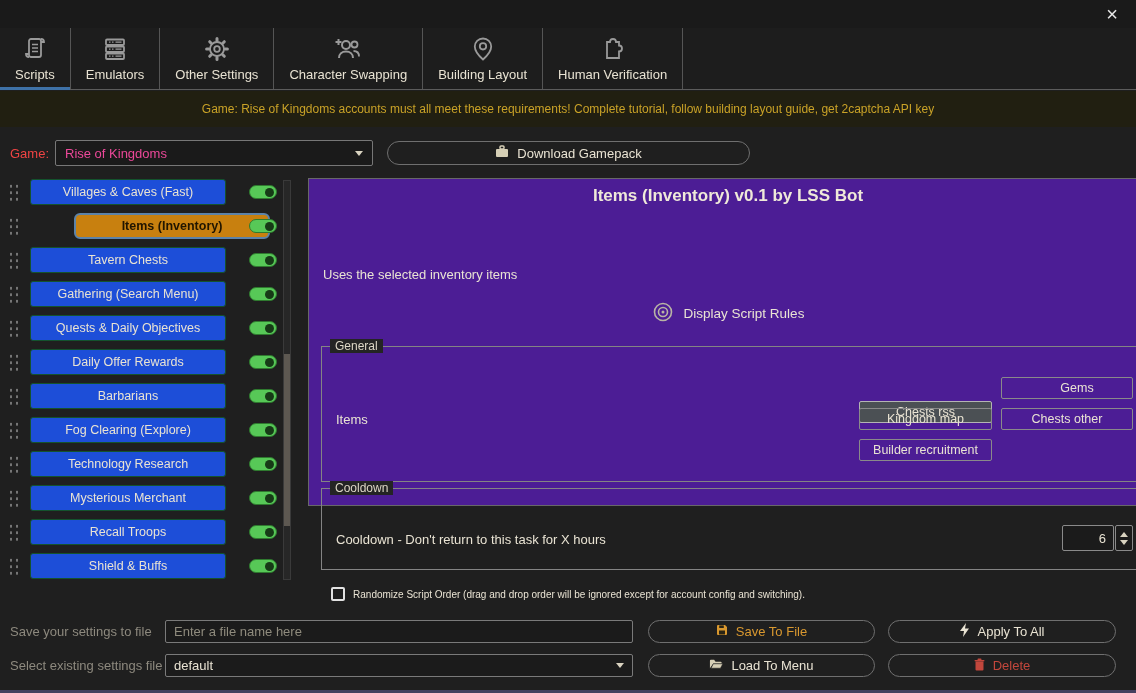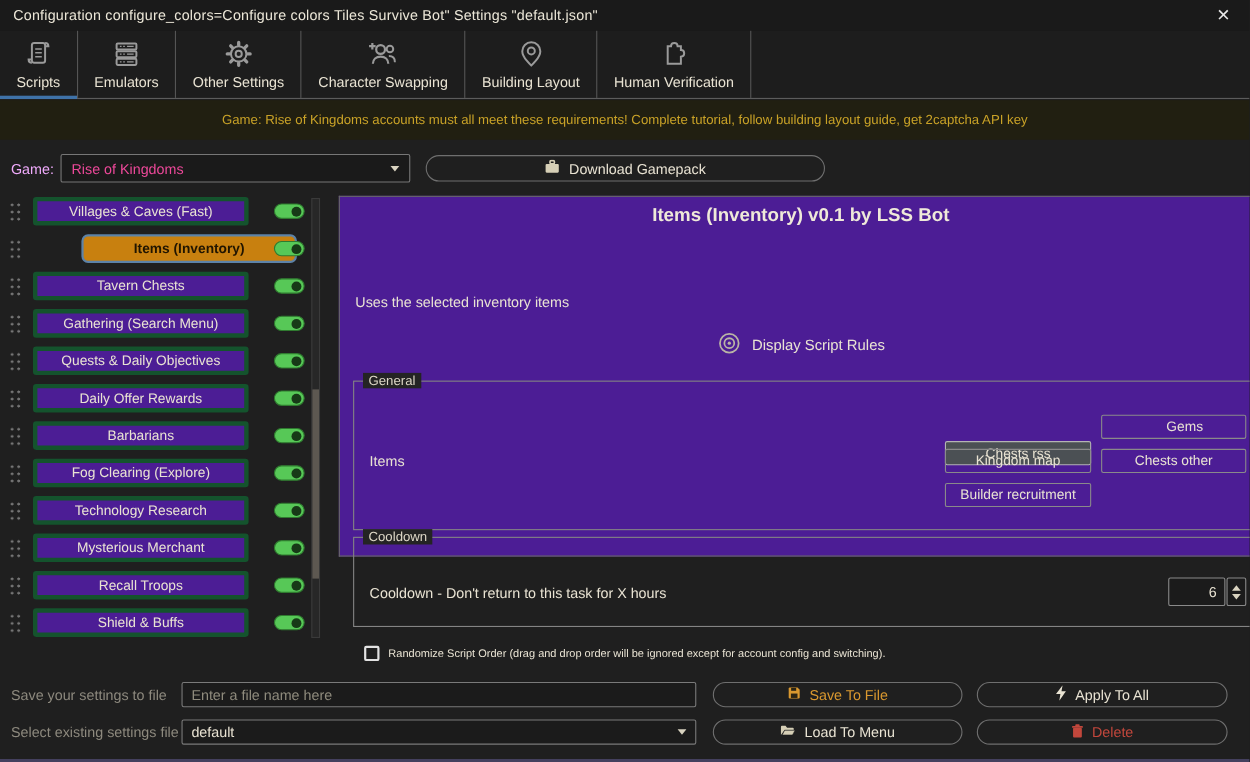--- a/index.html
+++ b/index.html
@@ -17,31 +17,31 @@
   .tab .ticon { height:32px; display:flex; align-items:center; }
   .tab .tlabel { font-size:13px; color:#e9e3d3; margin-top:2px; white-space:nowrap; }
   .tab.active .underline { position:absolute; left:0; bottom:-1px; width:100%; height:3px; background:#3f72a8; }
   .ticon svg { stroke:#9a9a9a; fill:none; stroke-width:1.8; }
 
   
   .warnband { position:absolute; left:0; top:91px; width:1136px; height:36px; background:#211f11; display:flex; align-items:center; justify-content:center; }
   .warnband span { font-size:12px; color:#c9a227; }
 
   
-  .gamelabel { position:absolute; left:10px; top:146px; font-size:13px; color:#f0abfc;text-align:right; }
+  .gamelabel { position:absolute; left:10px; top:146px; font-size:13px; color:#ef4444;text-align:right; }
   .gameselect { position:absolute; left:55px; top:140px; width:318px; height:26px; background:#1a1a1a; border:1px solid #777; border-radius:2px; display:flex; align-items:center; padding:0 9px; }
   .gameselect .val { font-size:13px; color:#ec4899; flex:1; }
   .caret { width:0; height:0; border-left:4px solid transparent; border-right:4px solid transparent; border-top:5px solid #d9d3c0; }
   .pill { border:1px solid #6f6f6f; border-radius:12px; background:transparent; display:flex; align-items:center; justify-content:center; gap:8px; font-size:13px; color:#e9e3d3; font-family:"Liberation Sans",sans-serif; }
   .dl-btn { position:absolute; left:387px; top:141px; width:363px; height:24px; }
 
   
   .script-row { position:absolute; left:0; width:295px; height:26px; }
   .grip { position:absolute; left:8px; top:4px; width:12px; height:19px; background-image:radial-gradient(circle, #757575 1.1px, transparent 1.4px); background-size:6px 6.5px; }
-  .script-btn { position:absolute; left:30px; top:0; width:196px; height:26px; background:#4c1d95; border:4px solid #14532d; border-radius:3px; color:#e9e3d3; font-size:12.5px; font-family:"Liberation Sans",sans-serif; text-align:center; }
+  .script-btn { position:absolute; left:30px; top:0; width:196px; height:26px; background:#1d4ed8; border:1px solid #14532d; border-radius:3px; color:#e9e3d3; font-size:12.5px; font-family:"Liberation Sans",sans-serif; text-align:center; }
   .script-row.selected .script-btn { background:#c8800f; border:2px solid #5d83a8; border-radius:6px; color:#211500; font-weight:bold;margin-left:44px; }
   .toggle { position:absolute; left:249px; top:6px; width:28px; height:14px; border-radius:8px; background:#57c857; border:1px solid #2f7a2f; }
   .toggle .knob { position:absolute; right:2px; top:2px; width:9px; height:9px; border-radius:50%; background:#173a17; }
 
   .vscroll { position:absolute; left:283px; top:180px; width:8px; height:400px; background:#272727; border:1px solid #3a3a3a; }
   .vscroll .thumb { position:absolute; left:0; top:173px; width:6px; height:172px; background:#5d5851; }
 
   
   .panel { position:absolute; left:308px; top:178px; width:839px; height:328px; background:#4c1d95; border:1px solid #686868; border-right:none; }
   .panel-title { position:absolute; left:0; top:7px; width:100%; text-align:center; font-size:17px; font-weight:bold; color:#efe9d9; }
@@ -82,21 +82,20 @@
   .btn-del   { left:888px; top:654px; width:228px; color:#c2473c; }
 
   .bottomline { position:absolute; left:0; top:690px; width:1136px; height:3px; background:#44405e; }
 </style>
 </head>
 <body>
 
 <div>
 
   <div class="titlebar">
-    <span class="title">Configuration configure_colors=Configure colors Tiles Survive Bot" Settings "default.json"</span>
     <span class="close">×</span>
   </div>
 
   <div class="tabbar">
     <div class="tab active">
       <span class="ticon">
         <svg width="28" height="28" viewBox="0 0 28 28">
             <rect x="8" y="4" width="12" height="18" rx="2"></rect>
             <path d="M20 4c2 0 3 1.5 3 3h-3M8 22c-2 0-3-1.5-3-3h3"></path>
             <path d="M11 9.5h6M11 13h6M11 16.5h6" stroke-width="1.4"></path>

